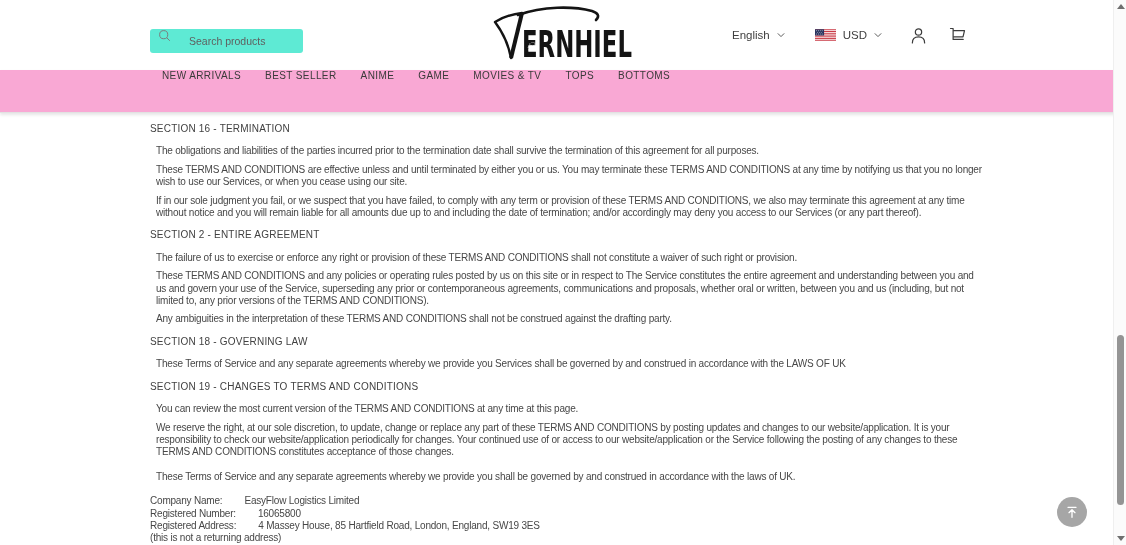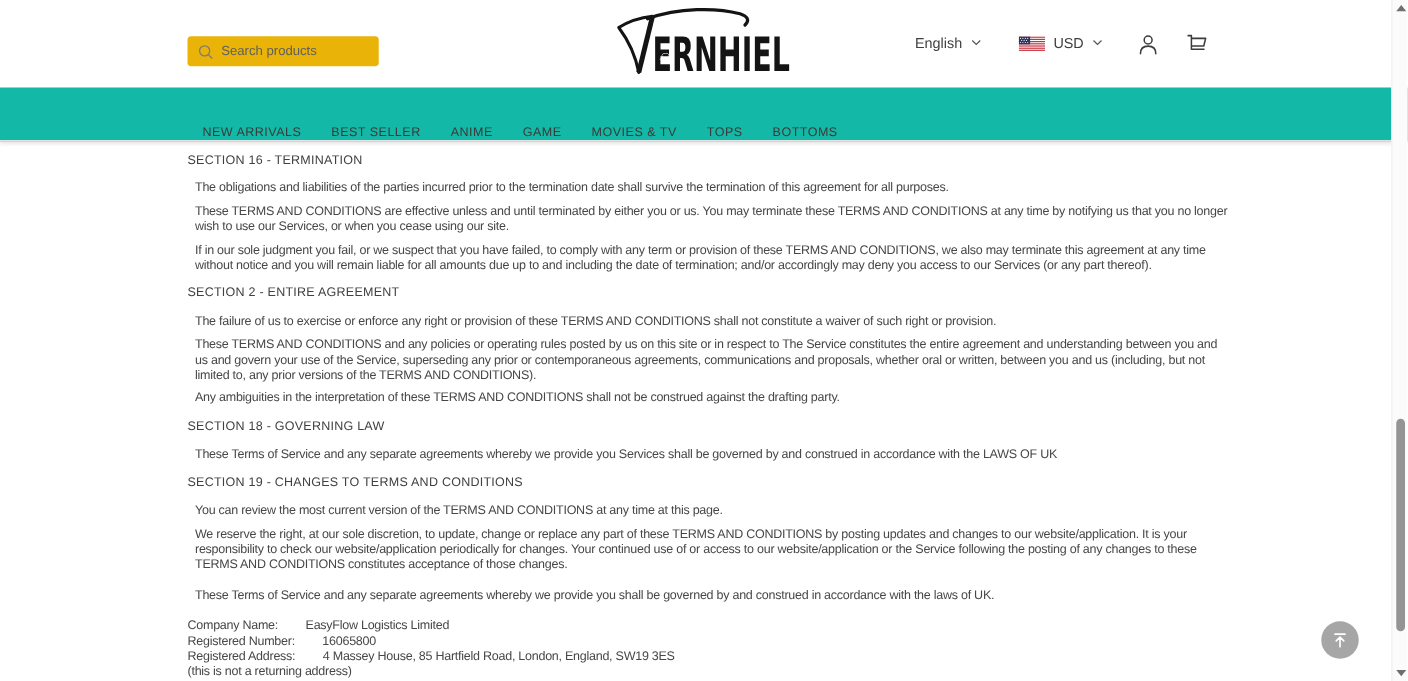--- a/index.html
+++ b/index.html
@@ -14,25 +14,25 @@
   
   .site-header {
     position: relative;
     height: 70px;
     background: #ffffff;
   }
   .search-box {
     position: absolute;
     left: 150px; top: 29px;
     width: 153px; height: 24px;
-    background: #eab308;
+    background: #5eead4;
     border-radius: 3px;
-    display: flex; align-items: center;
+    display: flex; 
     padding: 0 8px;
-    gap: 6px;
+    gap: 18px;
   }
   .search-box input {
     border: none; background: transparent; outline: none;
     font-family: "Liberation Sans", sans-serif;
     font-size: 10.5px; color: #444; width: 110px;
   }
   .search-box input::placeholder { color: #5f5f5f; opacity: 1; }
   .logo {
     position: absolute;
     left: 50%; top: 5px;
@@ -54,24 +54,24 @@
   .selector + .selector { margin-left: 30px; }
   .hdr-icon { margin-left: 26px; cursor: pointer; display: inline-flex; }
   .hdr-icon + .hdr-icon { margin-left: 18px; }
   .chev {
     width: 8px; height: 8px; display: inline-block;
   }
 
   
   .main-nav {
     height: 43px;
-    display: flex; align-items: flex-end;
+    display: flex; align-items: flex-start;
     padding-left: 162px;
     gap: 24px;
-    background: #14b8a6;
+    background: #f9a8d4;
     border-bottom: 1px solid #e2e2e2;
     box-shadow: 0 2px 3px rgba(0,0,0,0.10);
     position: relative;
     z-index: 2;
   }
   .nav-link {
     font-size: 10px;
     letter-spacing: 0.4px;
     color: #3a3a3a;
     text-decoration: none;

